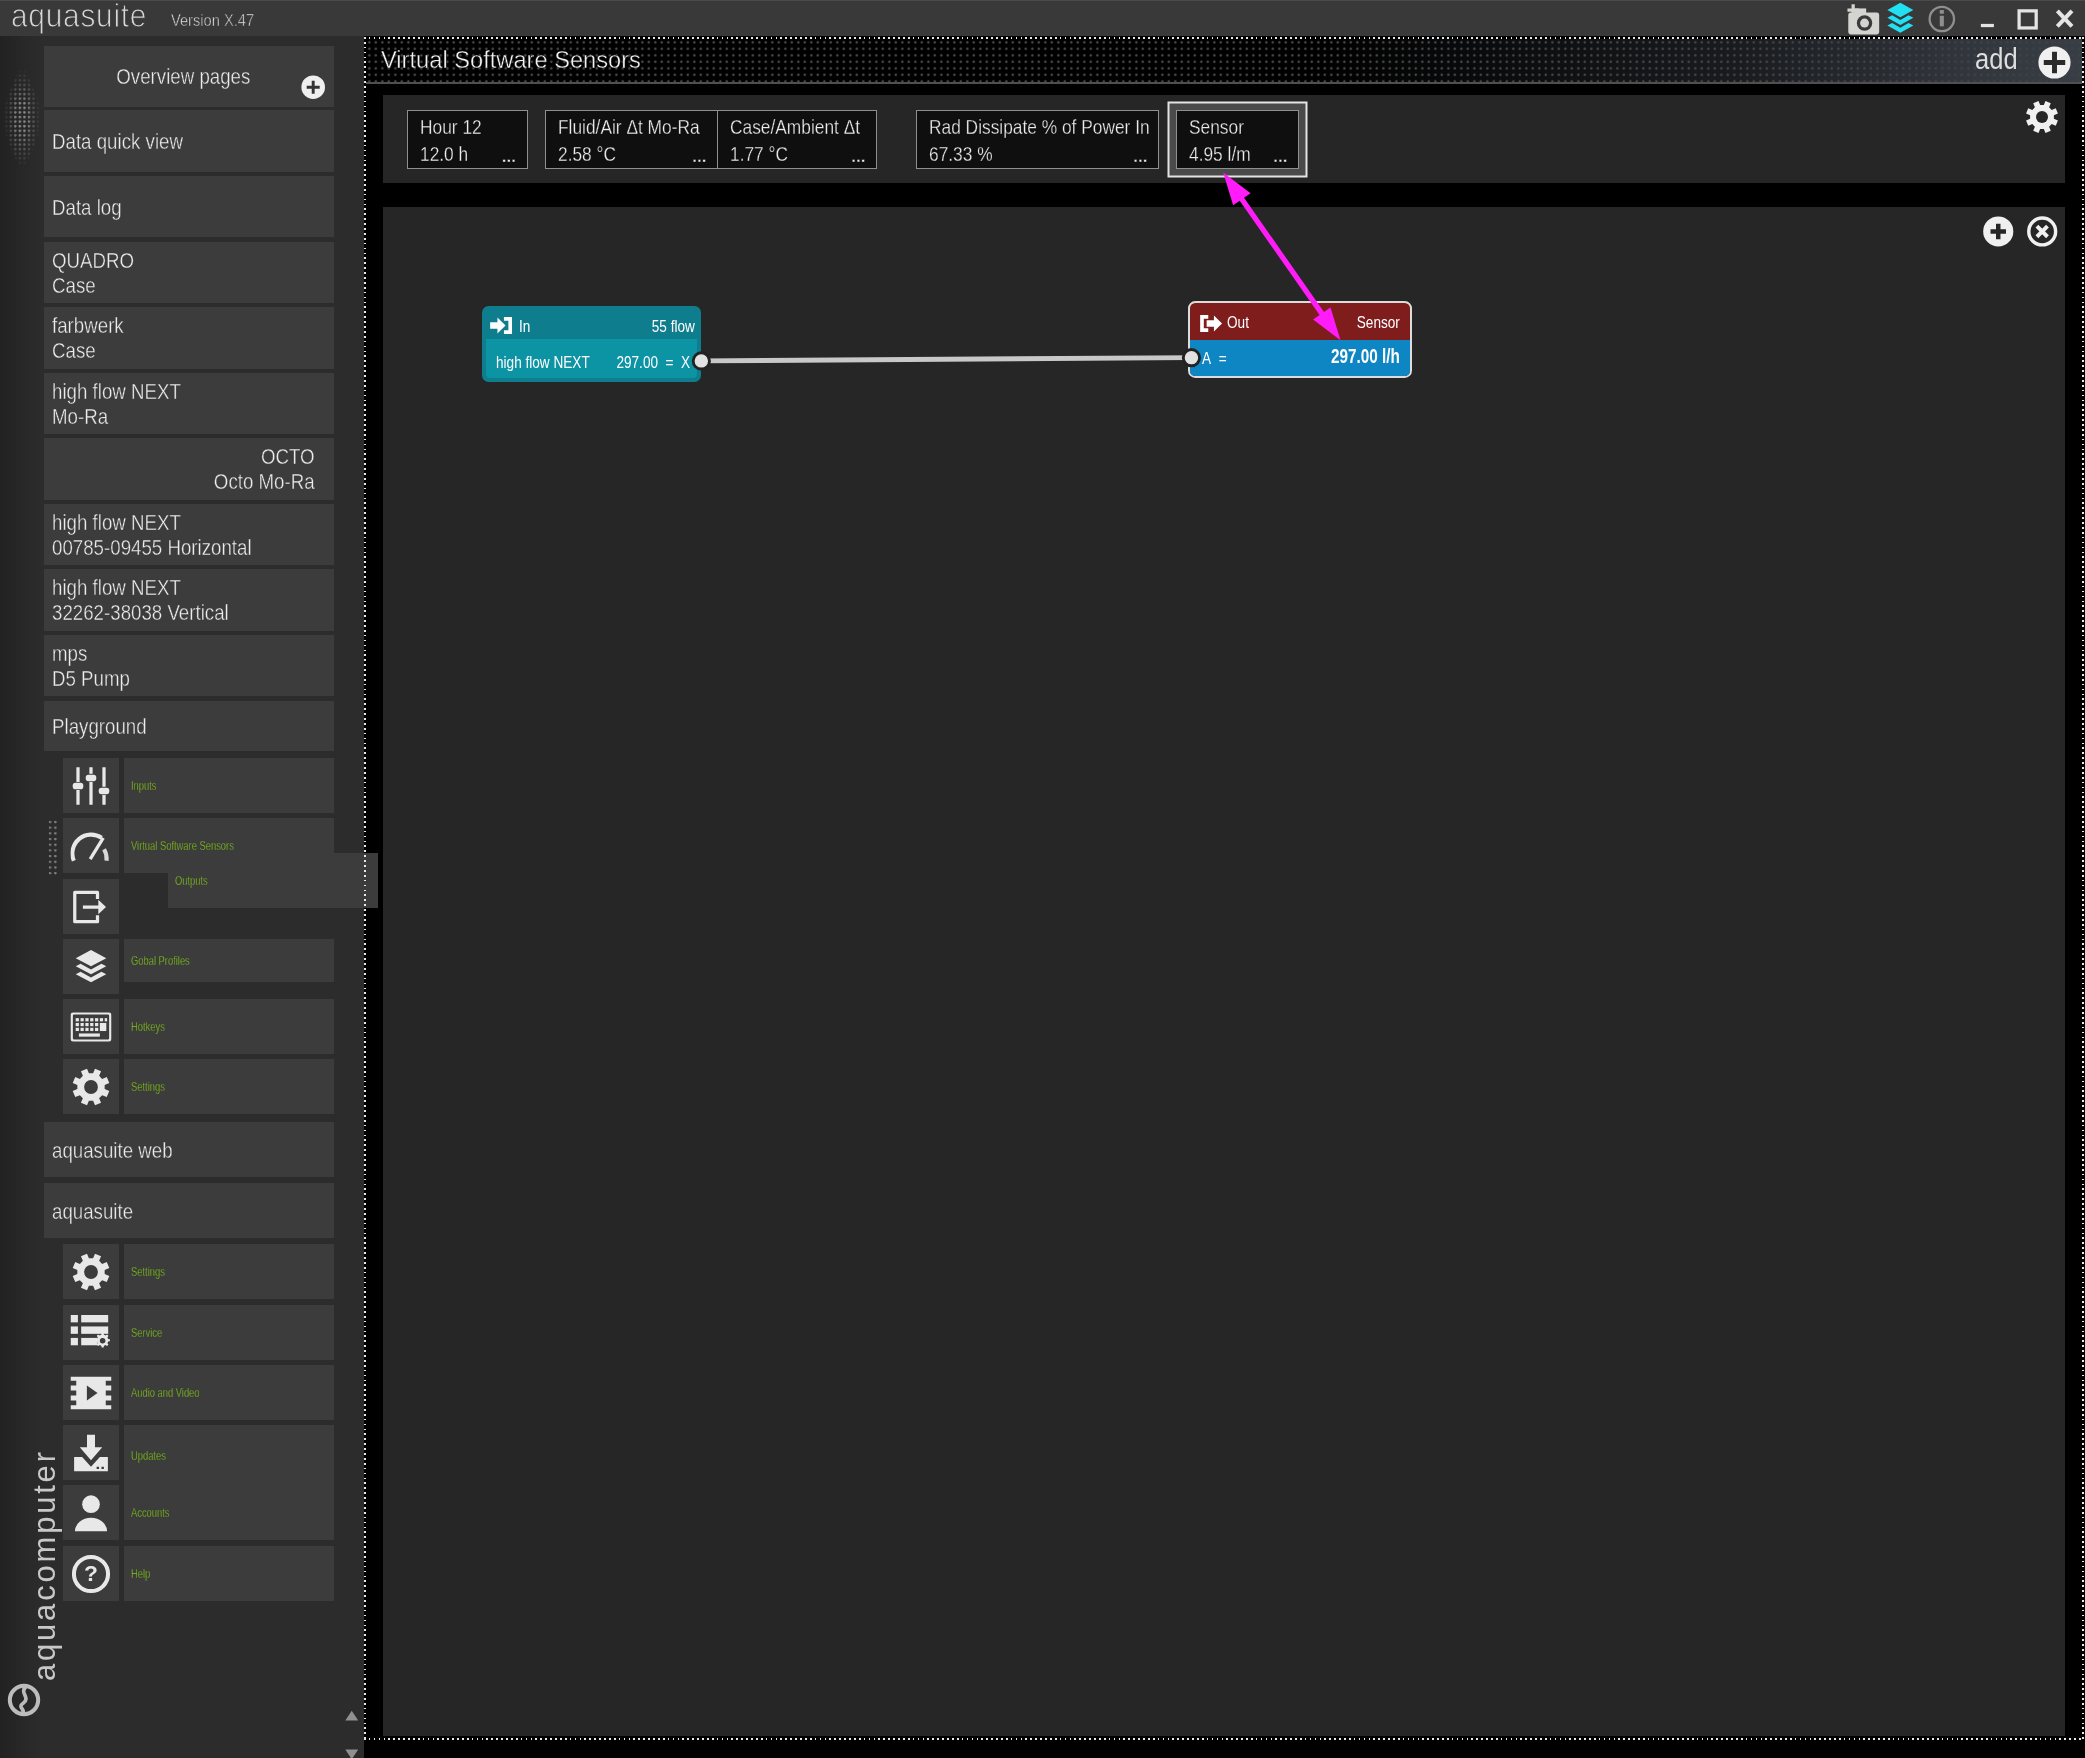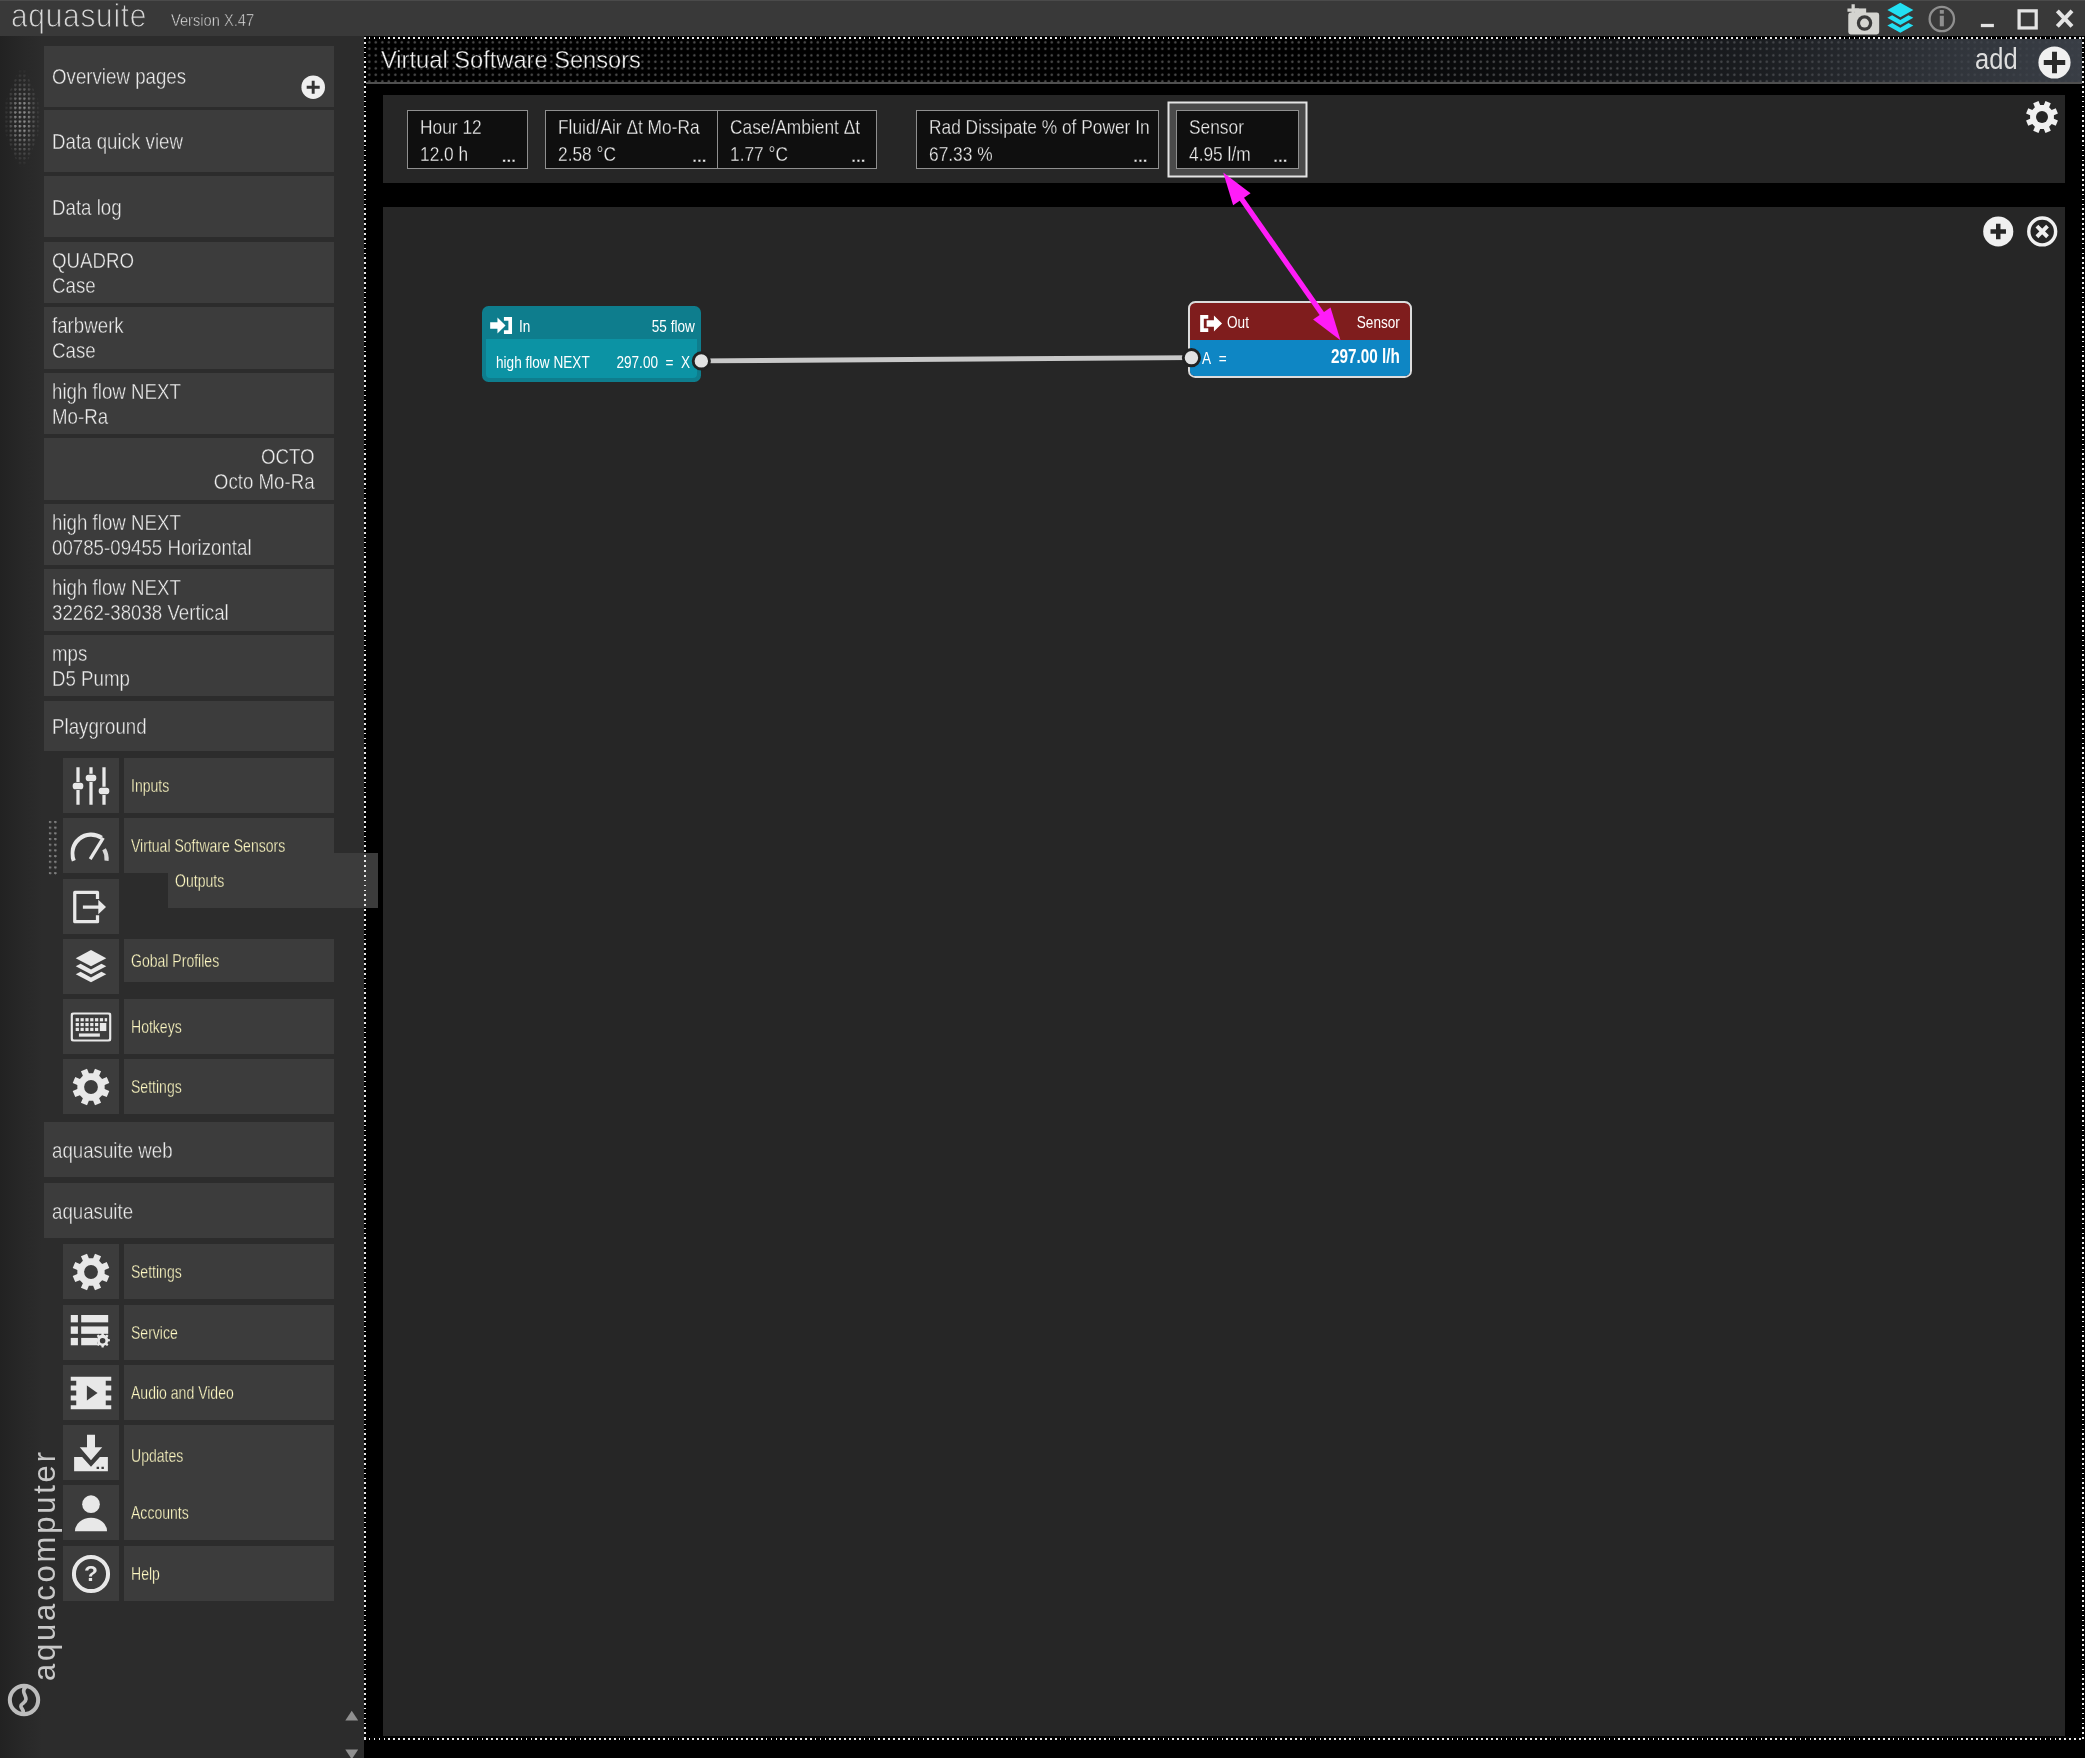--- a/index.html
+++ b/index.html
@@ -19,21 +19,21 @@
   #sidebar { position:absolute; left:0; top:36px; width:364px; height:1723px;
     background:#2c2c2c; }
   #sidebar .strip { position:absolute; left:0; top:0; width:42px; height:1723px;
     background:linear-gradient(90deg,#222 0,#282828 24.4px,#2c2c2c 42px); }
   .sitem { position:absolute; left:44px; width:290px; background:#3c3c3c;
     color:#ececec; font-size:22px; -webkit-text-stroke:0.4px #3c3c3c; }
   .sitem .t1 { position:absolute; left:8.1px; top:50%; transform:translateY(-50%) scaleX(.85);
     transform-origin:0 50%; width:309px; line-height:25px; white-space:nowrap; }
   .subicon { position:absolute; left:63px; width:56px; background:#3c3c3c; }
   .subtext { position:absolute; left:124px; width:210px; background:#3c3c3c;
-    color:#fef9c3; font-size:18px; -webkit-text-stroke:0.3px #3c3c3c; }
+    color:#84cc16; font-size:12px; -webkit-text-stroke:0.3px #3c3c3c; }
   .subtext span { position:absolute; left:6.5px; top:50%; transform:translateY(-50%) scaleX(.78);
     transform-origin:0 50%; white-space:nowrap; }
   .subicon svg { position:absolute; left:50%; top:50%; transform:translate(-50%,-50%); }
 
   
   #vlogo { position:absolute; left:27px; top:1645px; transform:rotate(-90deg);
     transform-origin:0 0; font-size:31px; color:#c8c8c8; letter-spacing:2.8px; width:277px; white-space:nowrap; }
 
   #dotdiamond { position:absolute; left:4.1px; top:33px; width:36px; height:98px;
     background-image:radial-gradient(circle at 2px 2px,#8a8a8a 1.1px,transparent 1.6px);
@@ -125,21 +125,21 @@
   </svg>
 </div>
 
 <div id="sidebar">
   <div class="strip"></div>
 
   <div id="dotdiamond"></div>
 
   <div id="seldots"></div>
   <div id="sitems">
-      <div class="sitem" style="top: 9.8px; height: 61px;">
+      <div class="sitem" style="top: 9.8px; height: 61px; text-align: center;">
         <div class="t1">Overview pages</div>
         <svg style="position:absolute;right:9px;top:29px" width="24.4" height="24.4" viewBox="0 0 30 30">
           <circle cx="15" cy="15" r="14.5" fill="#efefef"></circle>
           <path d="M7 15 h16 M15 7 v16" stroke="#333" stroke-width="3.6"></path>
         </svg>
       </div>
       <div class="sitem" style="top: 74px; height: 62px;">
         <div class="t1">Data quick view</div>
       </div>
       <div class="sitem" style="top: 140px; height: 61px;">

